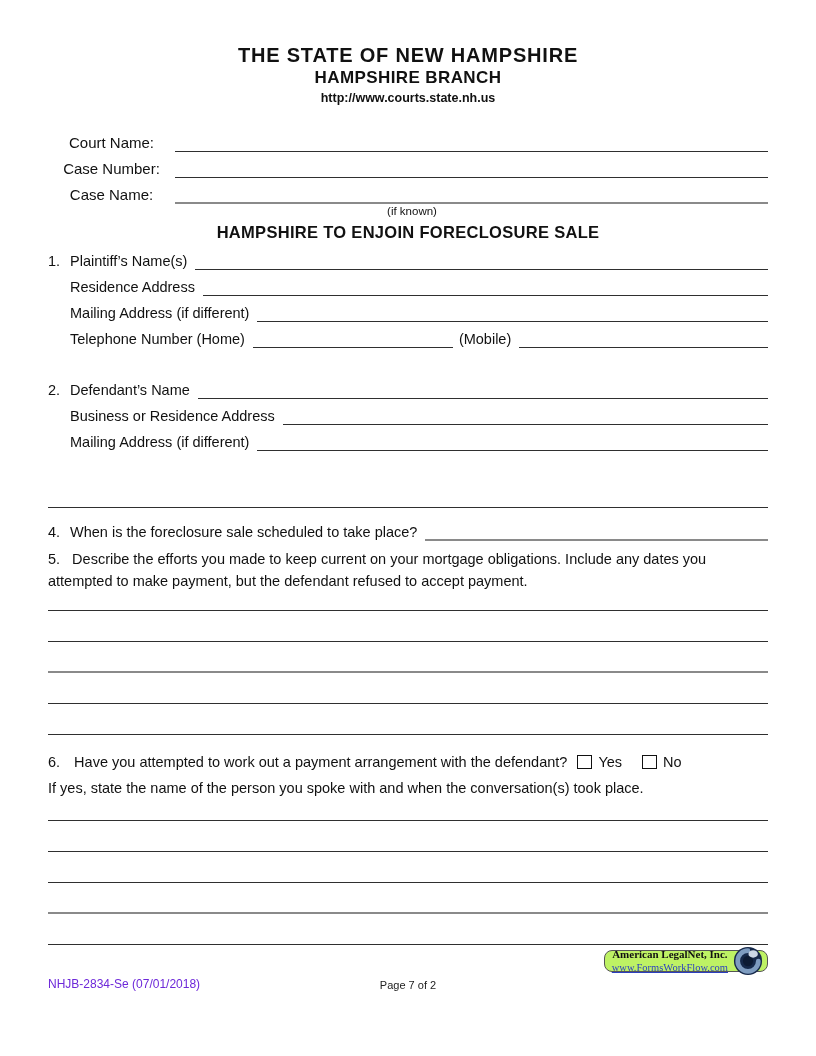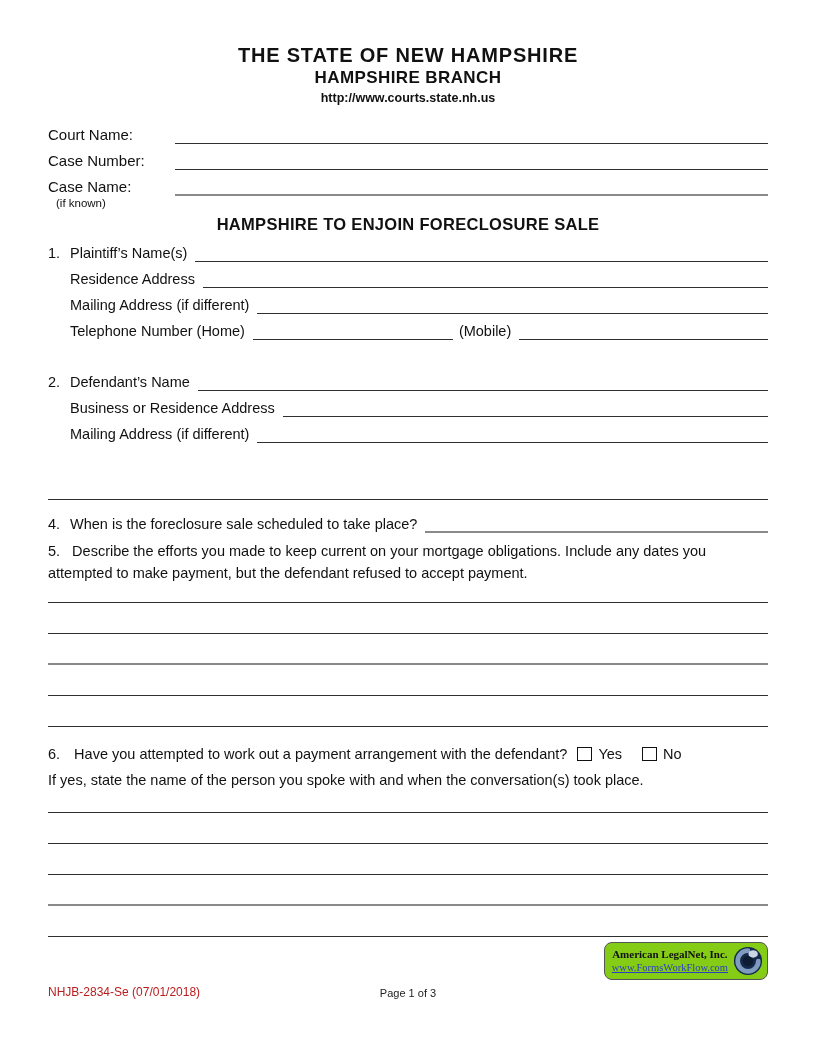--- a/index.html
+++ b/index.html
@@ -8,21 +8,21 @@
   .page {
     position:relative; width:816px; height:1056px; margin:0 auto;
     background:#fff; padding:44px 48px 8px 48px; overflow:hidden;
   }
   
   .hdr { text-align:center; }
   .hdr-title { font-size:20px; font-weight:bold; letter-spacing:.8px; line-height:23px; }
   .hdr-sub   { font-size:17px; font-weight:bold; letter-spacing:.4px; line-height:20px; margin-top:1px; }
   .hdr-url   { font-size:12.5px; font-weight:bold; line-height:16px; margin-top:2px; }
   
-  .case-block { margin-top:12px; }
+  .case-block { margin-top:20px;text-align:center; }
   .case-row { display:flex; align-items:flex-end; height:26px; }
   .case-lbl { font-size:15px; white-space:nowrap; width:127px; line-height:18px; }
   .fill { flex:1; border-bottom:1.4px solid #2f2f2f; height:20px; min-width:30px; font-size:14px; padding:0 4px; }
   .fill.gray { border-bottom-color:#8a8a8a; border-bottom-width:2px; }
   .if-known { font-size:11.5px; line-height:14px; margin-left:8px; }
   .form-title { text-align:center; font-size:16.5px; font-weight:bold; letter-spacing:.3px; margin-top:4px; line-height:20px; }
   
   .sec { }
   .row { display:flex; align-items:flex-end; height:26px; font-size:14.5px; }
   .num { width:22px; flex:0 0 22px; line-height:18px; }
@@ -48,29 +48,29 @@
   .checkbox {
     display:inline-block; width:15px; height:14px; border:1.6px solid #111;
     background:#fff; vertical-align:-2px; margin-left:10px; margin-right:6px;
   }
   .checkbox.second { margin-left:20px; }
   
   .badge-wrap { display:flex; justify-content:flex-end; margin-top:5px; }
   .badge {
     display:flex; align-items:center; gap:5px;
     border:1.6px solid #555; border-radius:8px; padding:2px 4px 2px 7px;
-    background:#84cc16; height:38px;
+    background:#bef264; height:22px;
   }
   .badge-txt { text-align:center; }
   .badge-co { font-family:"Liberation Serif","DejaVu Serif",serif; font-weight:bold; font-size:11px; line-height:13px; white-space:nowrap; }
   .badge-link { font-family:"Liberation Serif","DejaVu Serif",serif; font-size:10.5px; line-height:13px; text-decoration:underline; white-space:nowrap; cursor:pointer; }
   .badge-icon { width:30px; height:30px; flex:0 0 30px; }
   
   .footer { position:relative; margin-top:5px; height:16px; }
-  .footer-form { position:absolute; left:0; top:0; font-size:12px; color:#b91c1c; }
+  .footer-form { position:absolute; left:0; top:0; font-size:12px; color:#6d28d9; }
   .footer-page { position:absolute; left:0; right:0; top:2px; text-align:center; font-size:11px; color:#222; }
 </style>
 </head>
 <body>
 
 <div class="page">
 
   <div class="hdr">
     <div class="hdr-title">THE STATE OF NEW HAMPSHIRE</div>
     <div class="hdr-sub">HAMPSHIRE BRANCH</div>
@@ -182,16 +182,16 @@
         <circle cx="16" cy="16" r="15" fill="#16294a"></circle>
         <path d="M16 5 A11 11 0 1 0 27 16" fill="none" stroke="#7e9cc0" stroke-width="5" stroke-linecap="round"></path>
         <circle cx="16" cy="16" r="5.5" fill="#0d1b33"></circle>
         <ellipse cx="21.5" cy="8.5" rx="5" ry="4" fill="#dce6f2" opacity="0.92"></ellipse>
       </svg>
     </div>
   </div>
 
   <div class="footer">
     <span class="footer-form">NHJB-2834-Se (07/01/2018)</span>
-    <span class="footer-page">Page 1 of 3</span>
+    <span class="footer-page">Page 7 of 2</span>
   </div>
 
 </div>
 
 </body></html>

